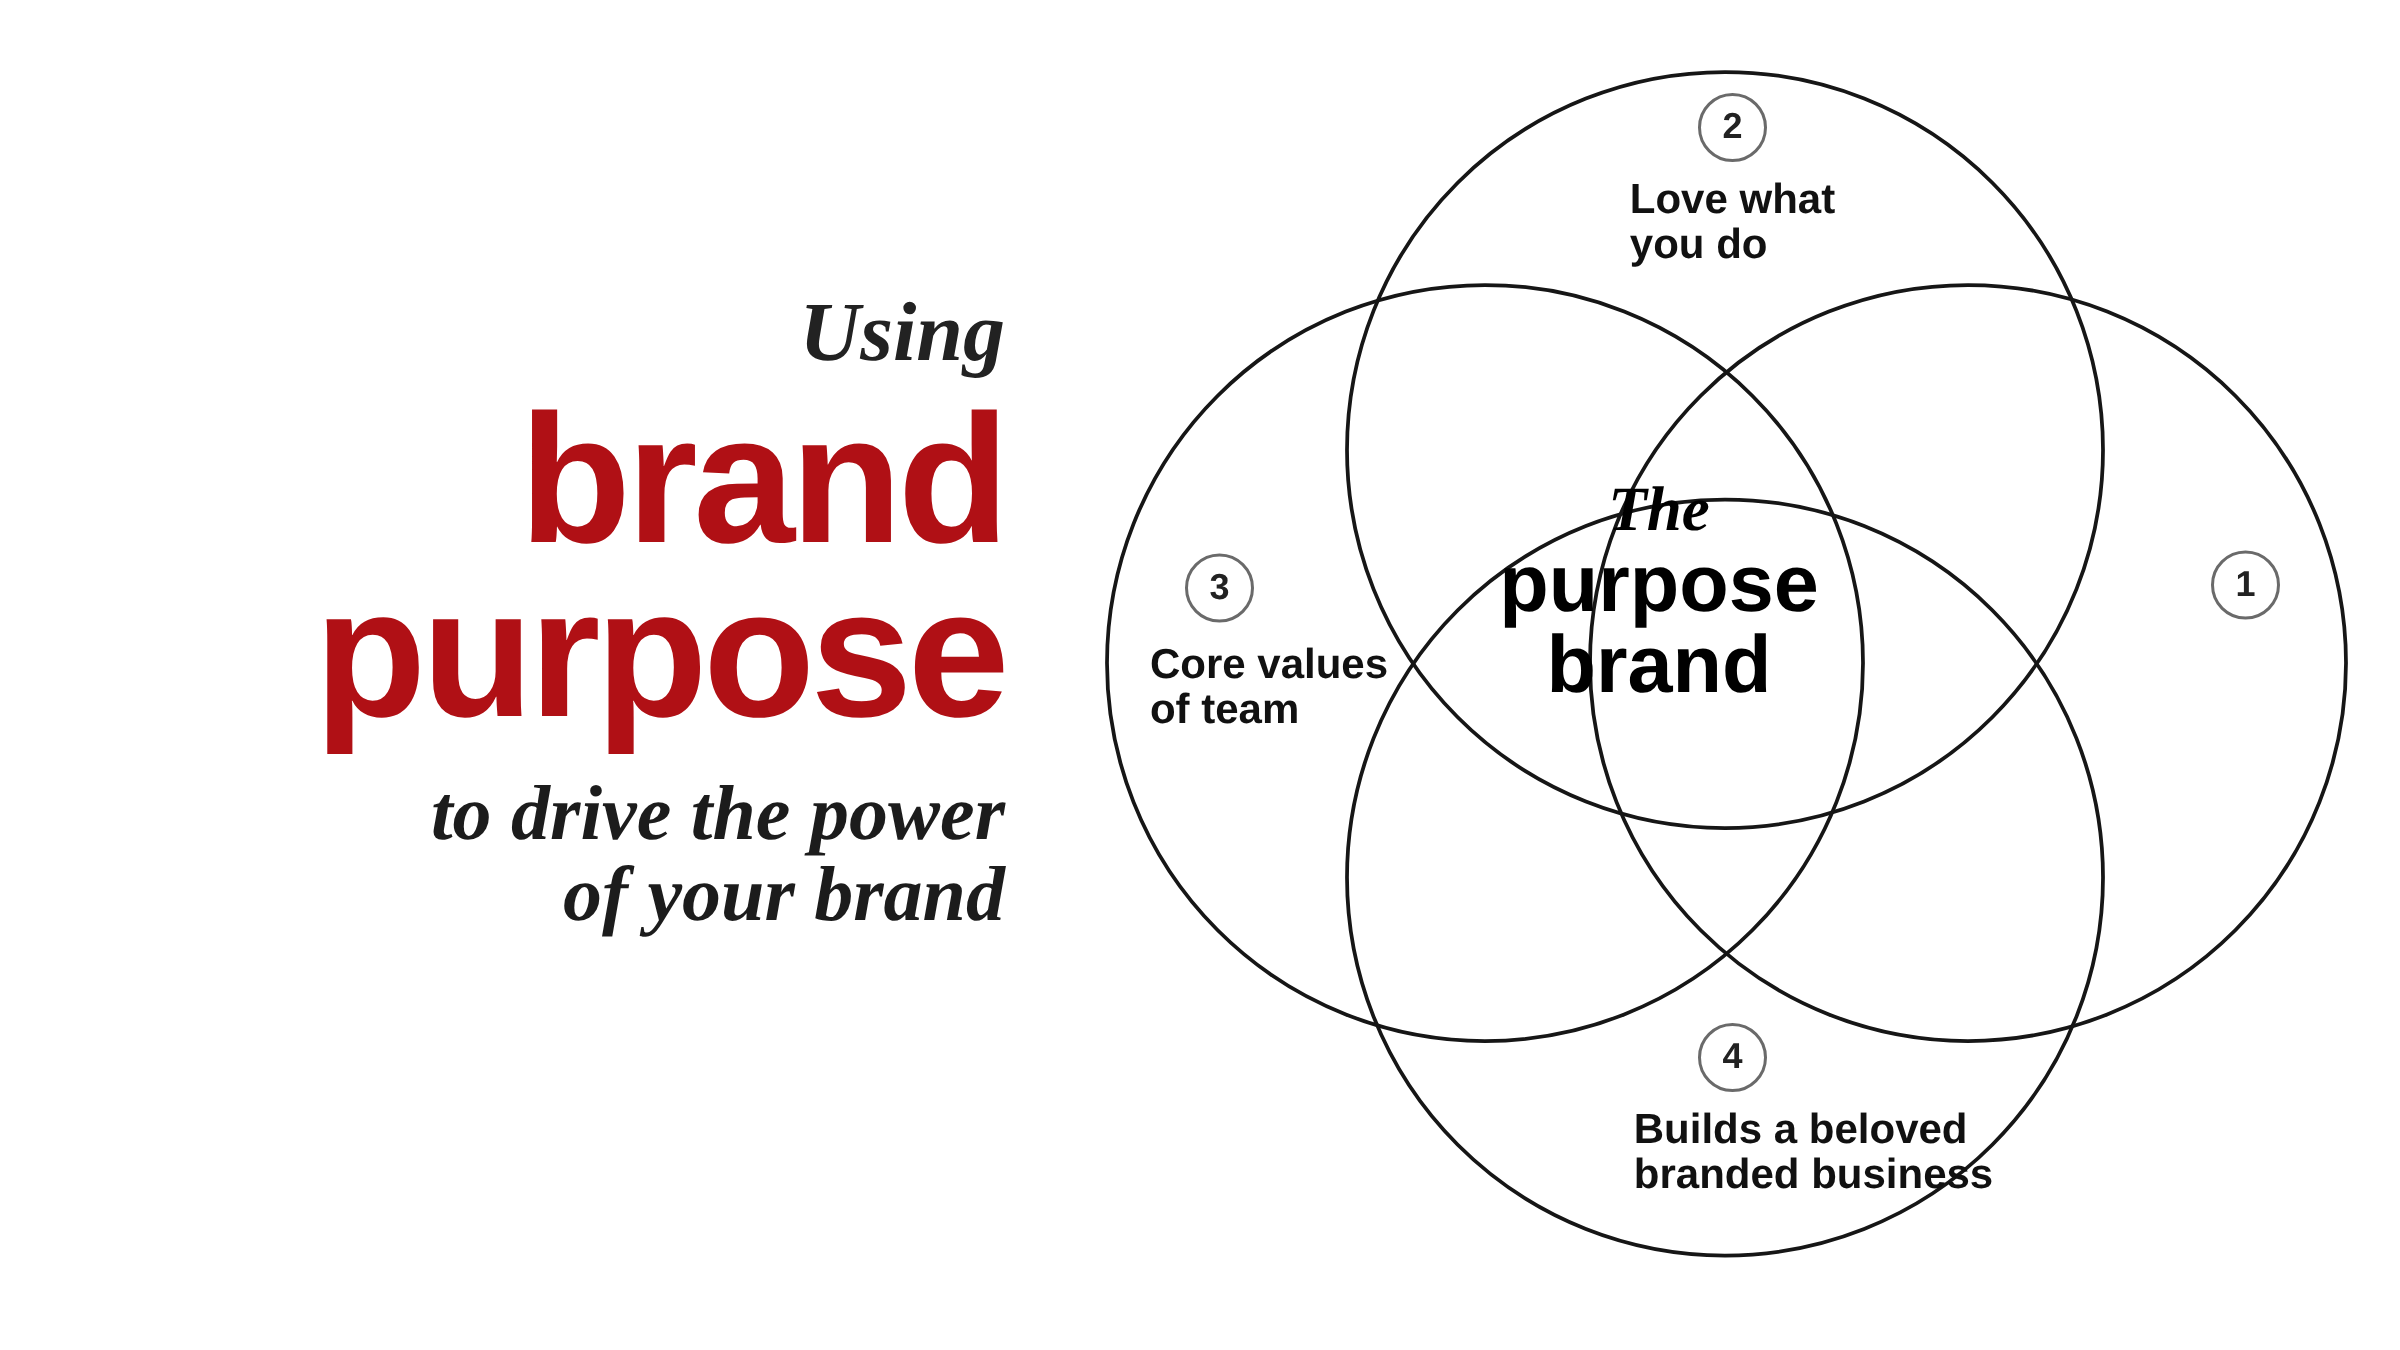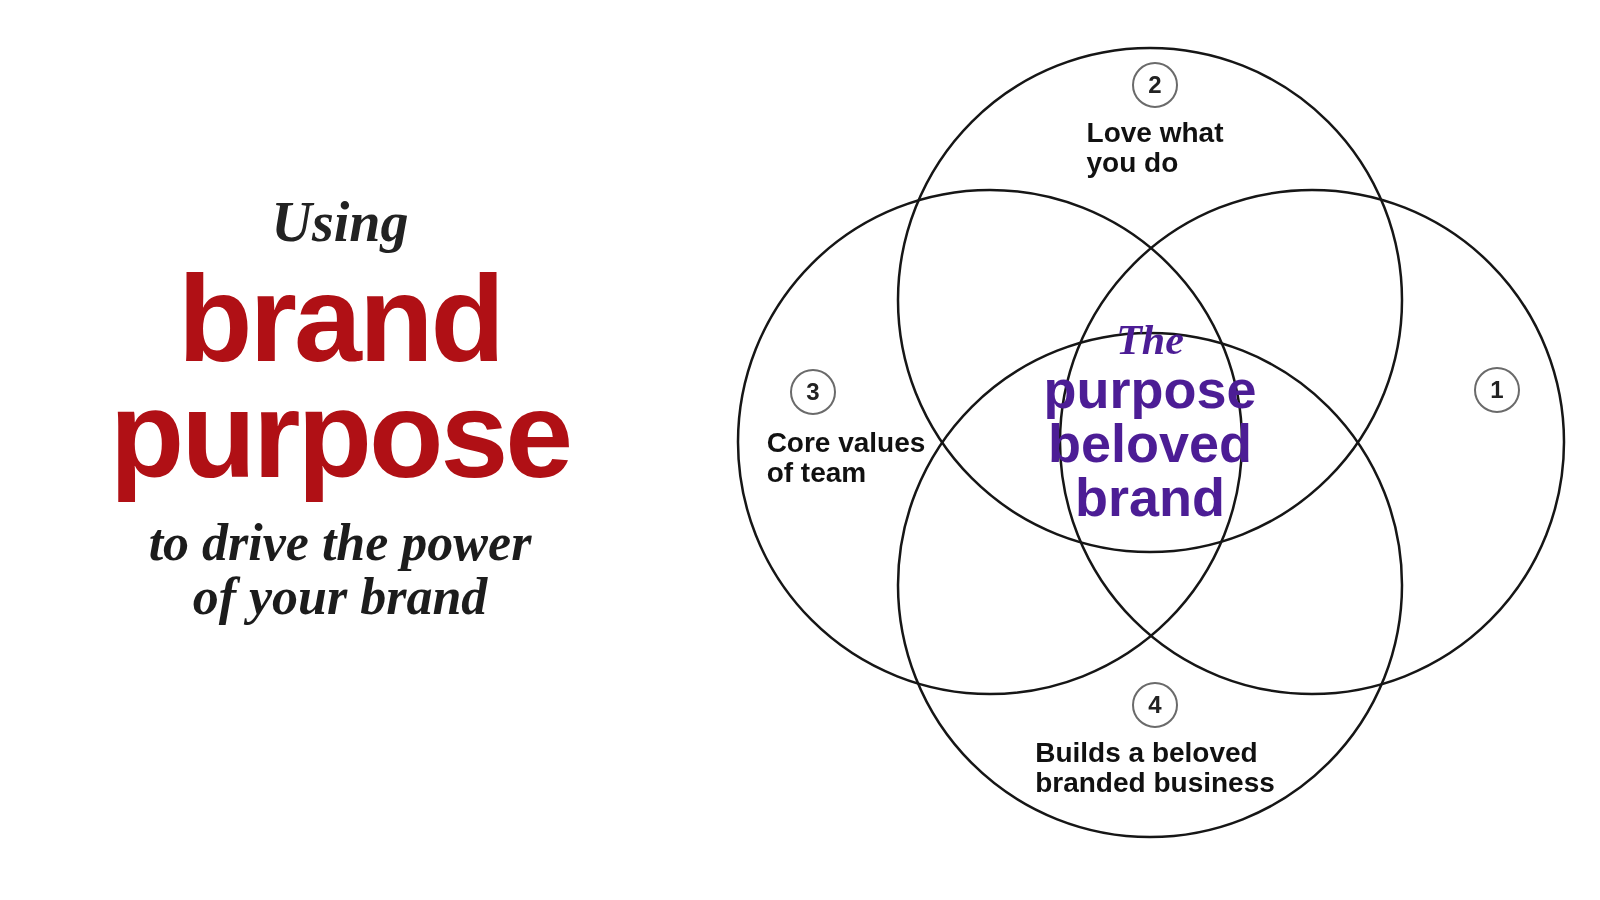--- a/index.html
+++ b/index.html
@@ -15,21 +15,21 @@
     overflow: hidden;
     background: #ffffff;
   }
 
   
   .title-block {
     position: absolute;
     left: 10px;
     top: 190px;
     width: 660px;
-    text-align: center;
+    text-align: right;
     color: #1a1a1a;
   }
   .title-pre {
     font-family: "Liberation Serif", serif;
     font-style: italic;
     font-weight: 700;
     font-size: 56px;
     color: #222222;
     margin-bottom: 8px;
   }
@@ -91,25 +91,25 @@
     font-size: 28px;
     line-height: 1.08;
     color: #111111;
     white-space: nowrap;
     z-index: 3;
   }
 
   
   .center-text {
     position: absolute;
-    left: 1150px;
+    left: 1106px;
     top: 318px;
     transform: translateX(-50%);
     text-align: center;
-    color: #4c1d95;
+    color: #000000;
     z-index: 3;
     width: 300px;
   }
   .center-serif {
     font-family: "Liberation Serif", serif;
     font-style: italic;
     font-weight: 700;
     font-size: 42px;
     line-height: 1.05;
   }
@@ -156,25 +156,24 @@
     <div>of team</div>
   </div>
 
   <div class="badge" style="left:1497px; top:390px;">
     <span>1</span>
   </div>
 
   <div class="badge" style="left:1155px; top:705px;">
     <span>4</span>
   </div>
-  <div class="node-label" style="left:1155px; top:738px;">
+  <div class="node-label" style="left:1209px; top:738px;">
     <div>Builds a beloved</div>
     <div>branded business</div>
   </div>
 
   <div class="center-text">
     <div class="center-serif">The</div>
     <div class="center-sans">purpose</div>
-    <div class="center-sans">beloved</div>
     <div class="center-sans">brand</div>
   </div>
 
 </div>
 
 </body></html>

